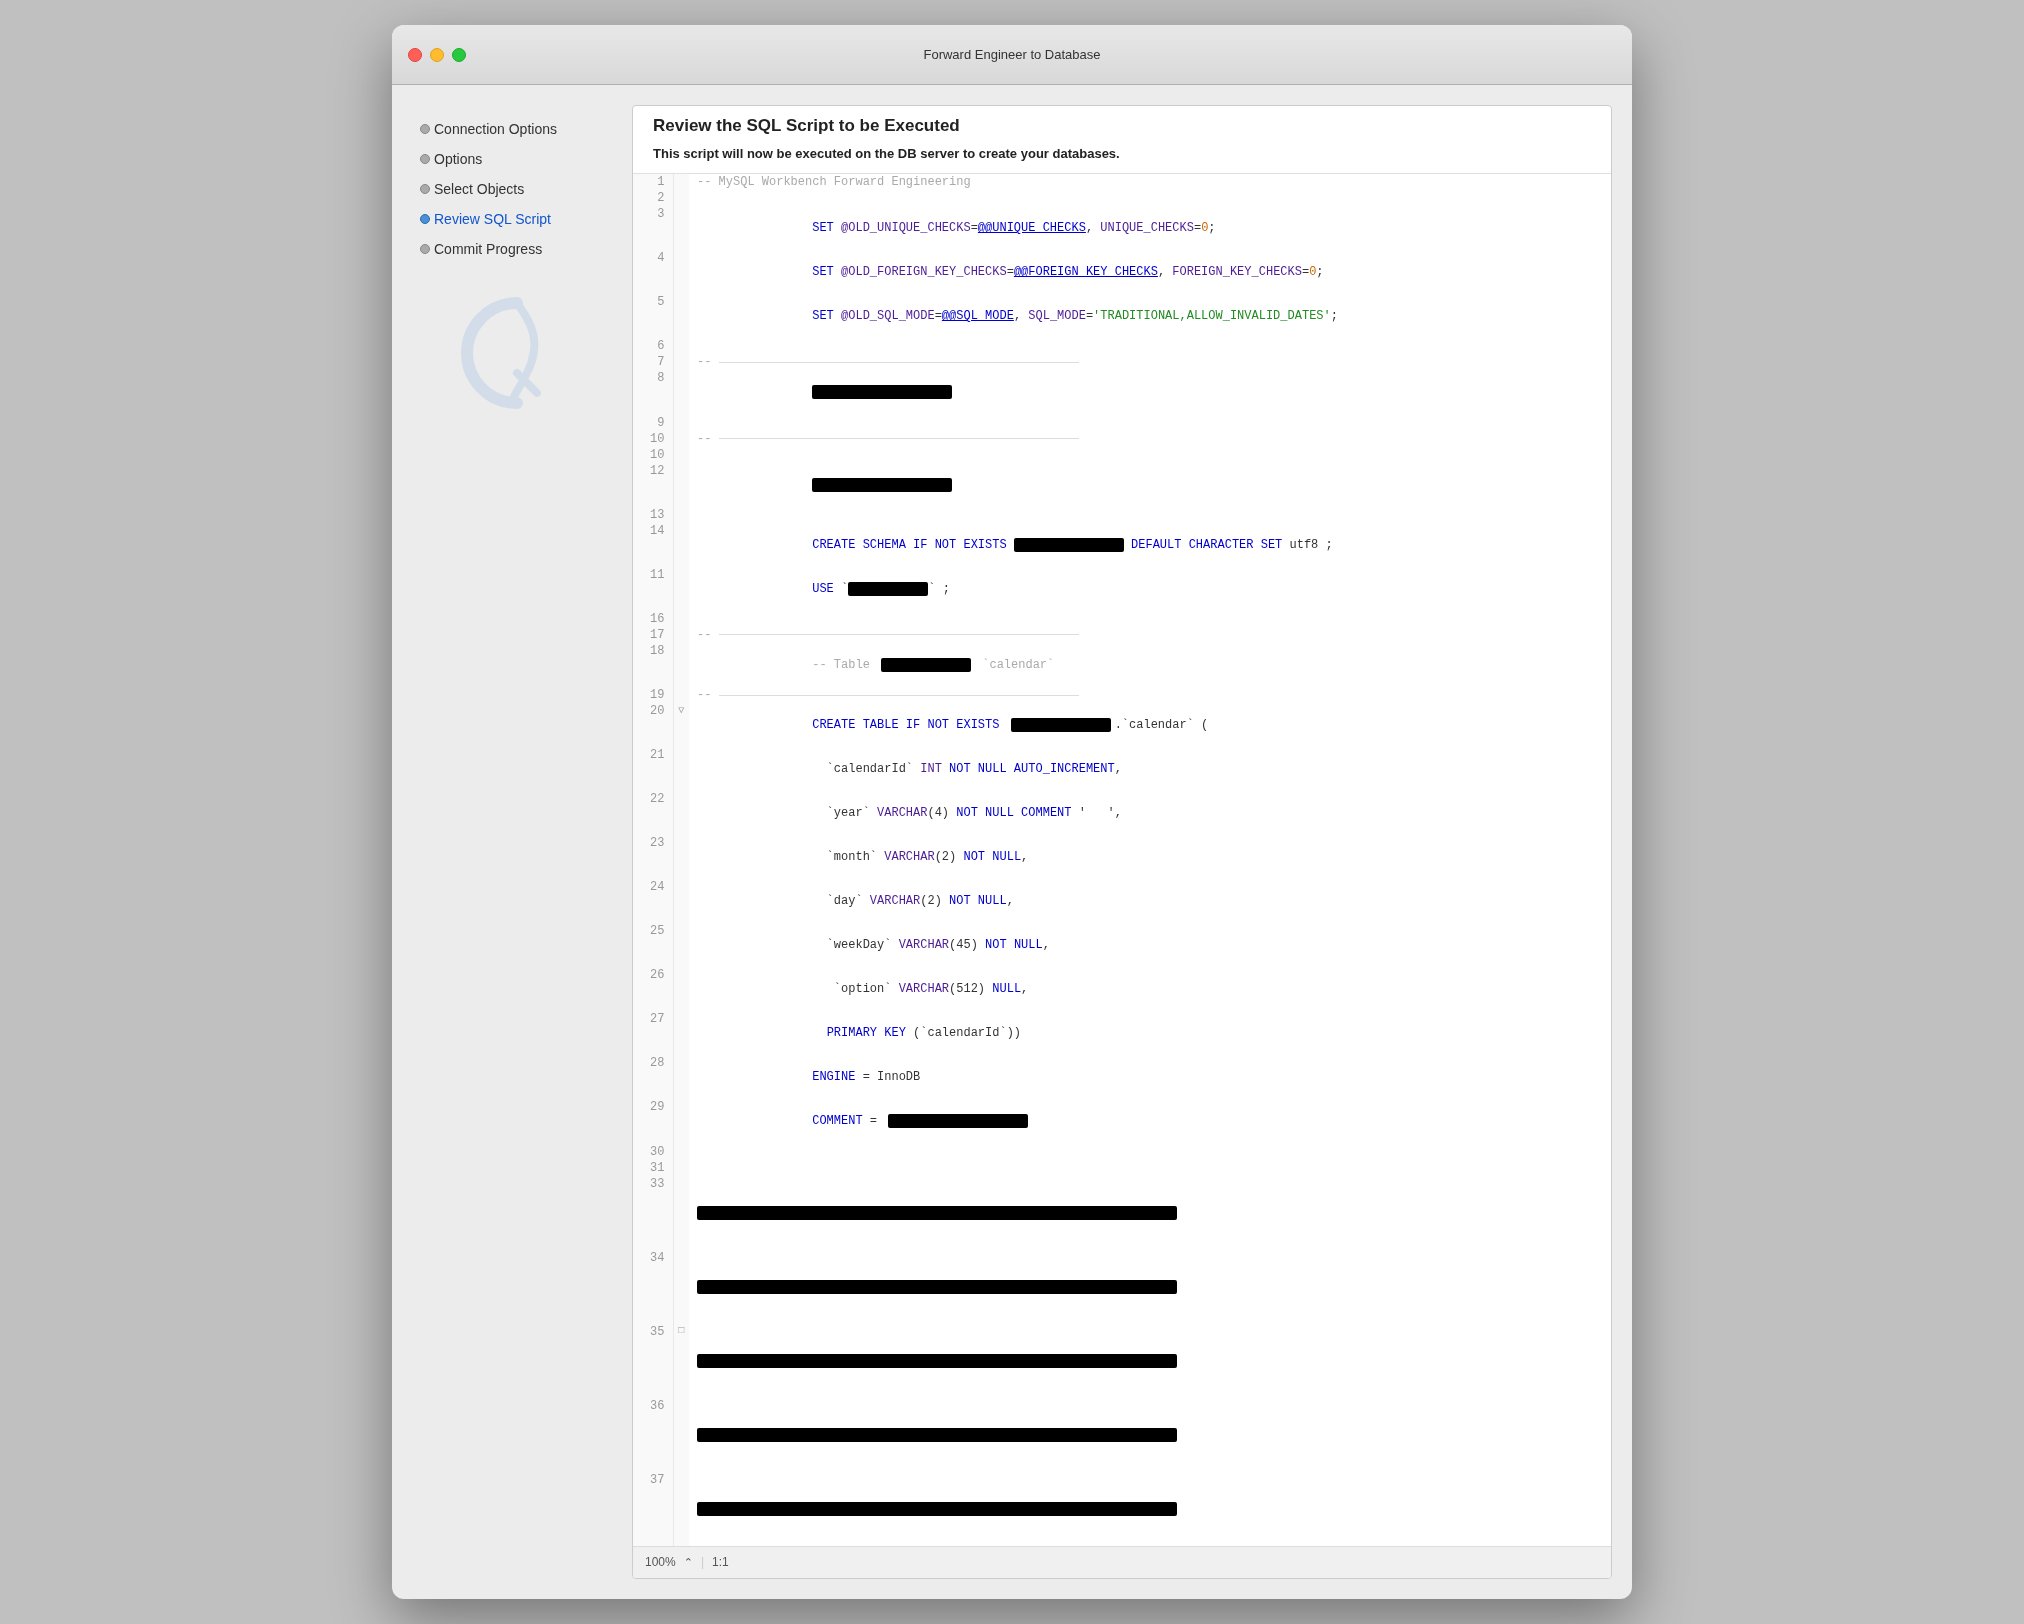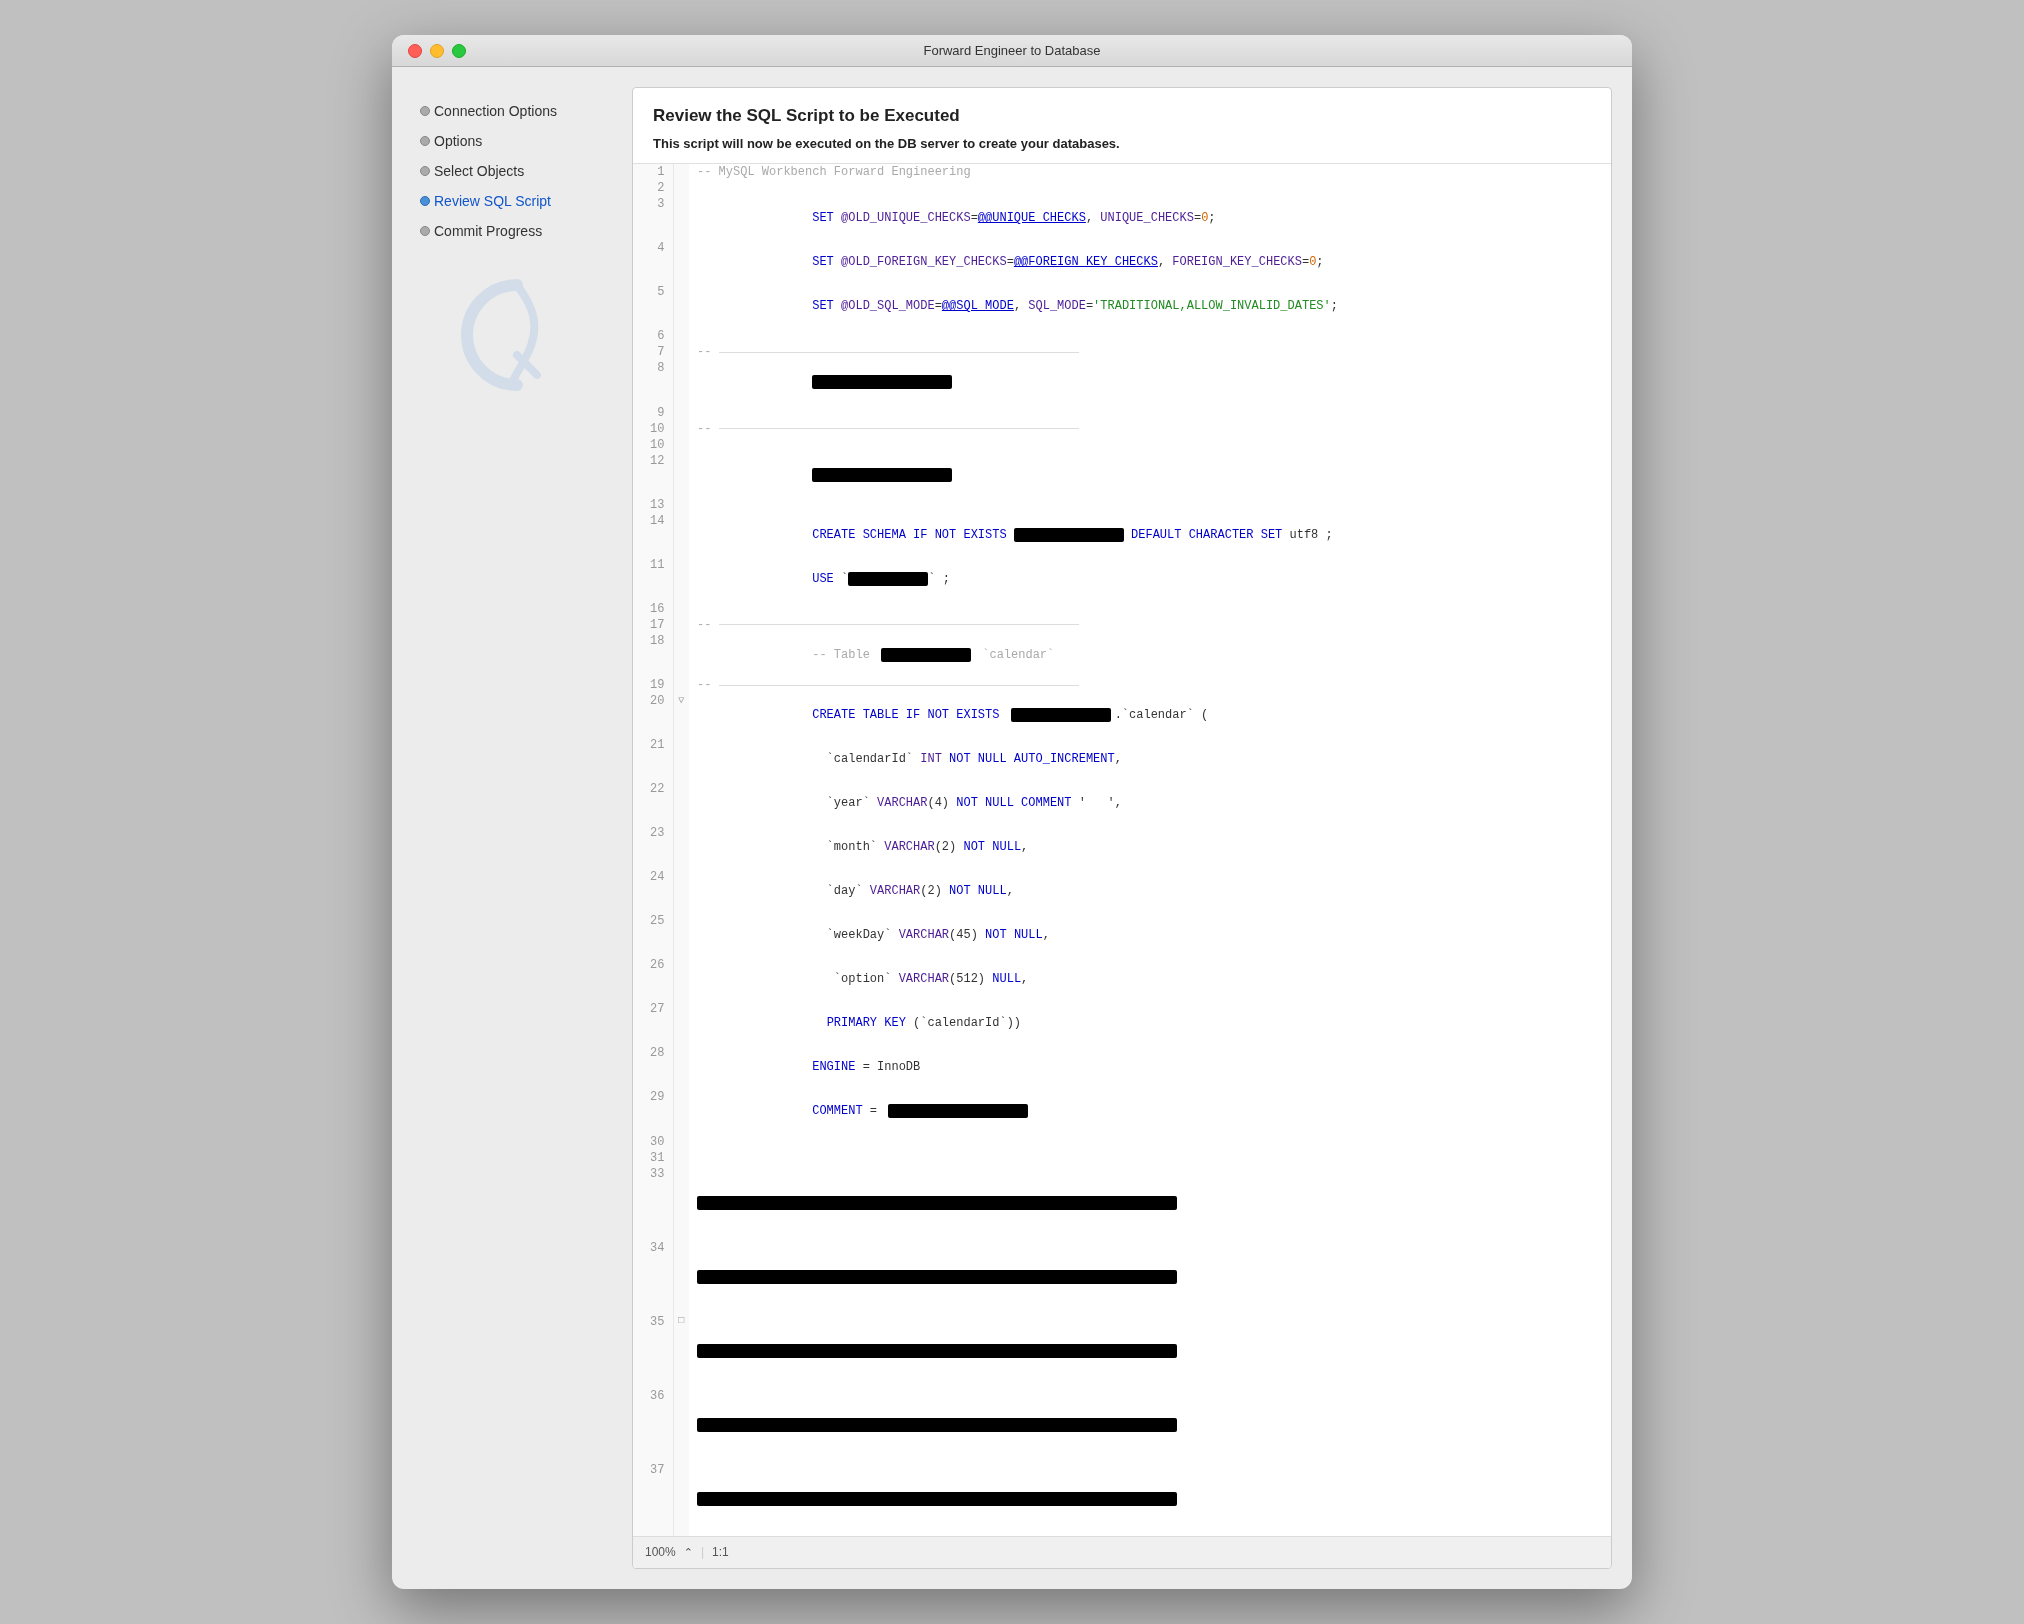--- a/index.html
+++ b/index.html
@@ -16,21 +16,21 @@
       min-height: 960px;
       background: #ececec;
       border-radius: 12px;
       box-shadow: 0 20px 60px rgba(0,0,0,0.4);
       overflow: hidden;
       display: flex;
       flex-direction: column;
     }
     .title-bar {
       background: linear-gradient(180deg, #e8e8e8 0%, #d8d8d8 100%);
-      height: 32px;
+      height: 60px;
       display: flex;
       align-items: center;
       justify-content: center;
       position: relative;
       border-bottom: 1px solid #b0b0b0;
       flex-shrink: 0;
     }
     .title-bar-buttons {
       position: absolute;
       left: 16px;
@@ -102,21 +102,21 @@
     .main-content {
       flex: 1;
       display: flex;
       flex-direction: column;
       background: white;
       border: 1px solid #ccc;
       border-radius: 4px;
       overflow: hidden;
     }
     .main-header {
-      padding: 18px 20px 12px;
+      padding: 10px 20px 12px;
       border-bottom: 1px solid #e0e0e0;
     }
     .main-header h2 {
       font-size: 17px;
       font-weight: 600;
       color: #222;
       margin-bottom: 10px;
     }
     .main-header p {
       font-size: 13px;

